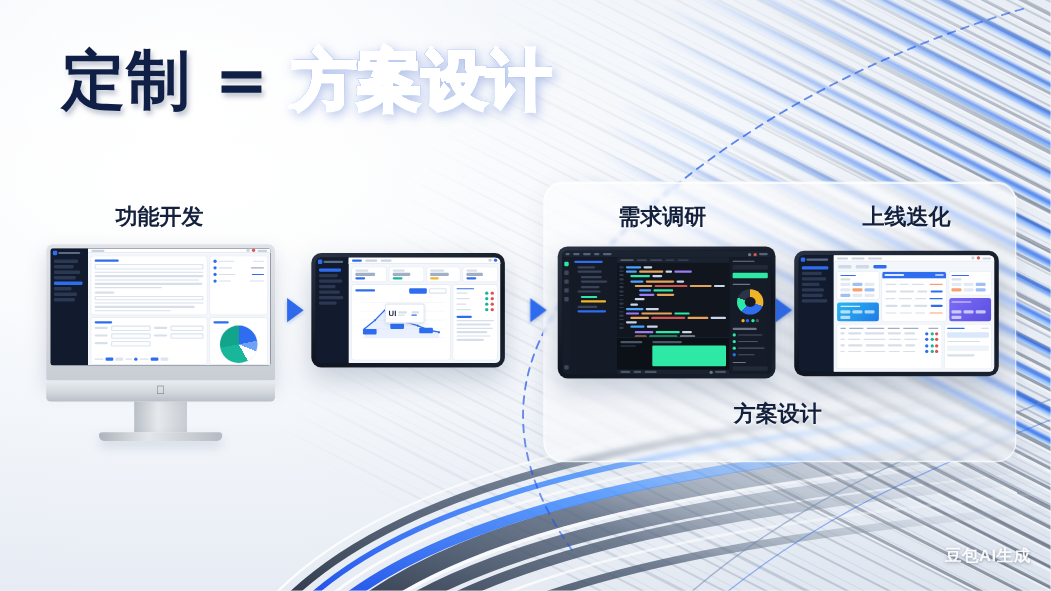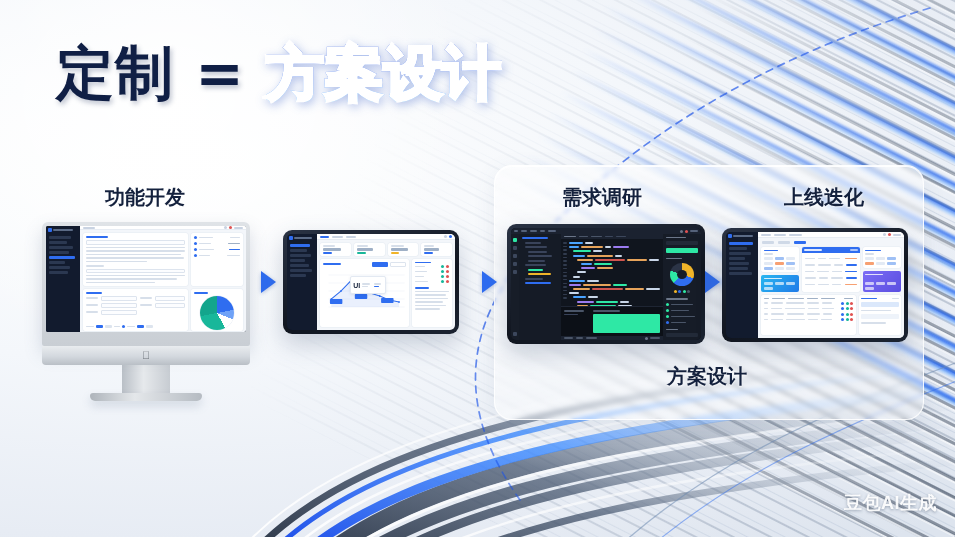--- a/index.html
+++ b/index.html
@@ -59,21 +59,21 @@
       rgba(130,185,255,.7) 9px, rgba(130,185,255,.7) 12px,
       rgba(255,255,255,0) 12px, rgba(255,255,255,0) 24px);
     -webkit-mask-image:linear-gradient(to left, rgba(0,0,0,1) 2%, rgba(0,0,0,.65) 32%, rgba(0,0,0,0) 70%);
             mask-image:linear-gradient(to left, rgba(0,0,0,1) 2%, rgba(0,0,0,.65) 32%, rgba(0,0,0,0) 70%);
     filter:blur(1.1px);
   }
   .arcs-wrap{ position:absolute; inset:0; overflow:hidden; }
 
   .watermark{
     position:absolute; right:18px; bottom:22px;
-    font-size:18px; font-weight:bold; color:rgba(255,255,255,.93);
+    font-size:15px; font-weight:bold; color:rgba(255,255,255,.93);
     letter-spacing:.5px;
     text-shadow:0 1px 3px rgba(60,75,100,.45);
   }
 
   
   .title{
     position:absolute; left:56px; top:44px;
     font-size:58px; font-weight:bold; line-height:1;
     letter-spacing:1px;
     white-space:nowrap;

